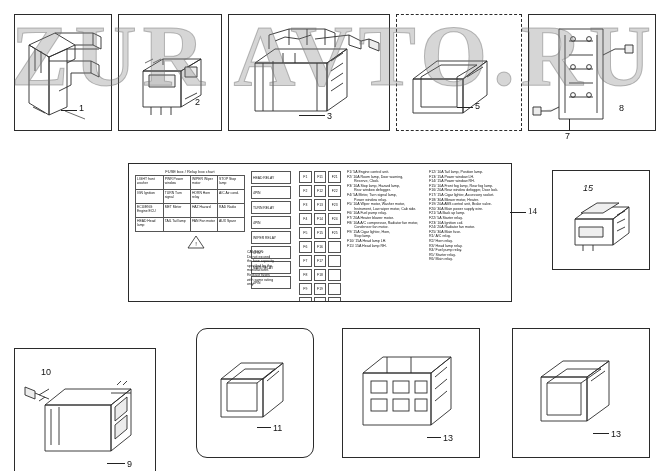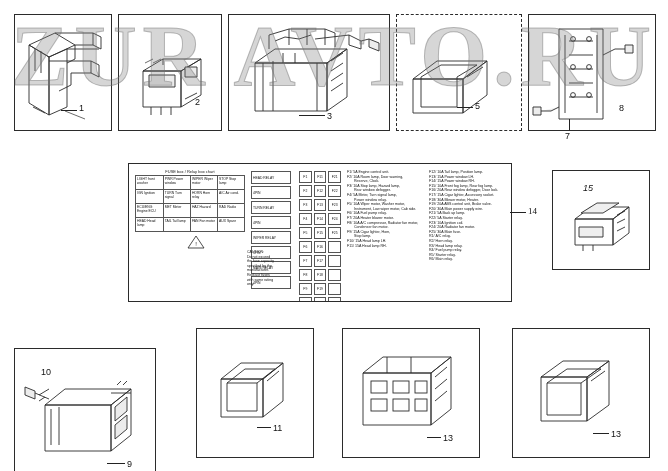--- a/index.html
+++ b/index.html
@@ -376,21 +376,21 @@
         <path d="M24 46 L34 40 M24 52 L30 48"></path>
         <path d="M10 38 L20 42 L20 50 L10 46 Z" fill="#ededed"></path>
         <path d="M20 44 L34 50"></path>
       </g>
     </svg>
     <div class="num" style="left:26px;top:18px;">10</div>
     <div class="num" style="left:112px;top:110px;">9</div>
     <div class="leader h" style="left:92px;top:114px;width:18px;"></div>
   </div>
 
-  <div class="panel" style="left:196px;top:328px;width:116px;height:128px;">
+  <div class="panel" style="left:196px;top:328px;width:116px;height:128px;border-radius:11px;">
     <svg width="114" height="126" viewBox="0 0 114 126">
       <g fill="none" stroke="#2b2b2b" stroke-width="0.9">
         <path d="M24 50 L24 88 L66 88 L66 50 Z"></path>
         <path d="M24 50 L44 34 L86 34 L66 50 Z"></path>
         <path d="M66 50 L86 34 L86 72 L66 88 Z"></path>
         <path d="M30 54 L30 82 L60 82 L60 54 Z"></path>
         <path d="M30 54 L48 40 L78 40 L60 54"></path>
         <path d="M70 52 L82 42"></path>
       </g>
     </svg>

